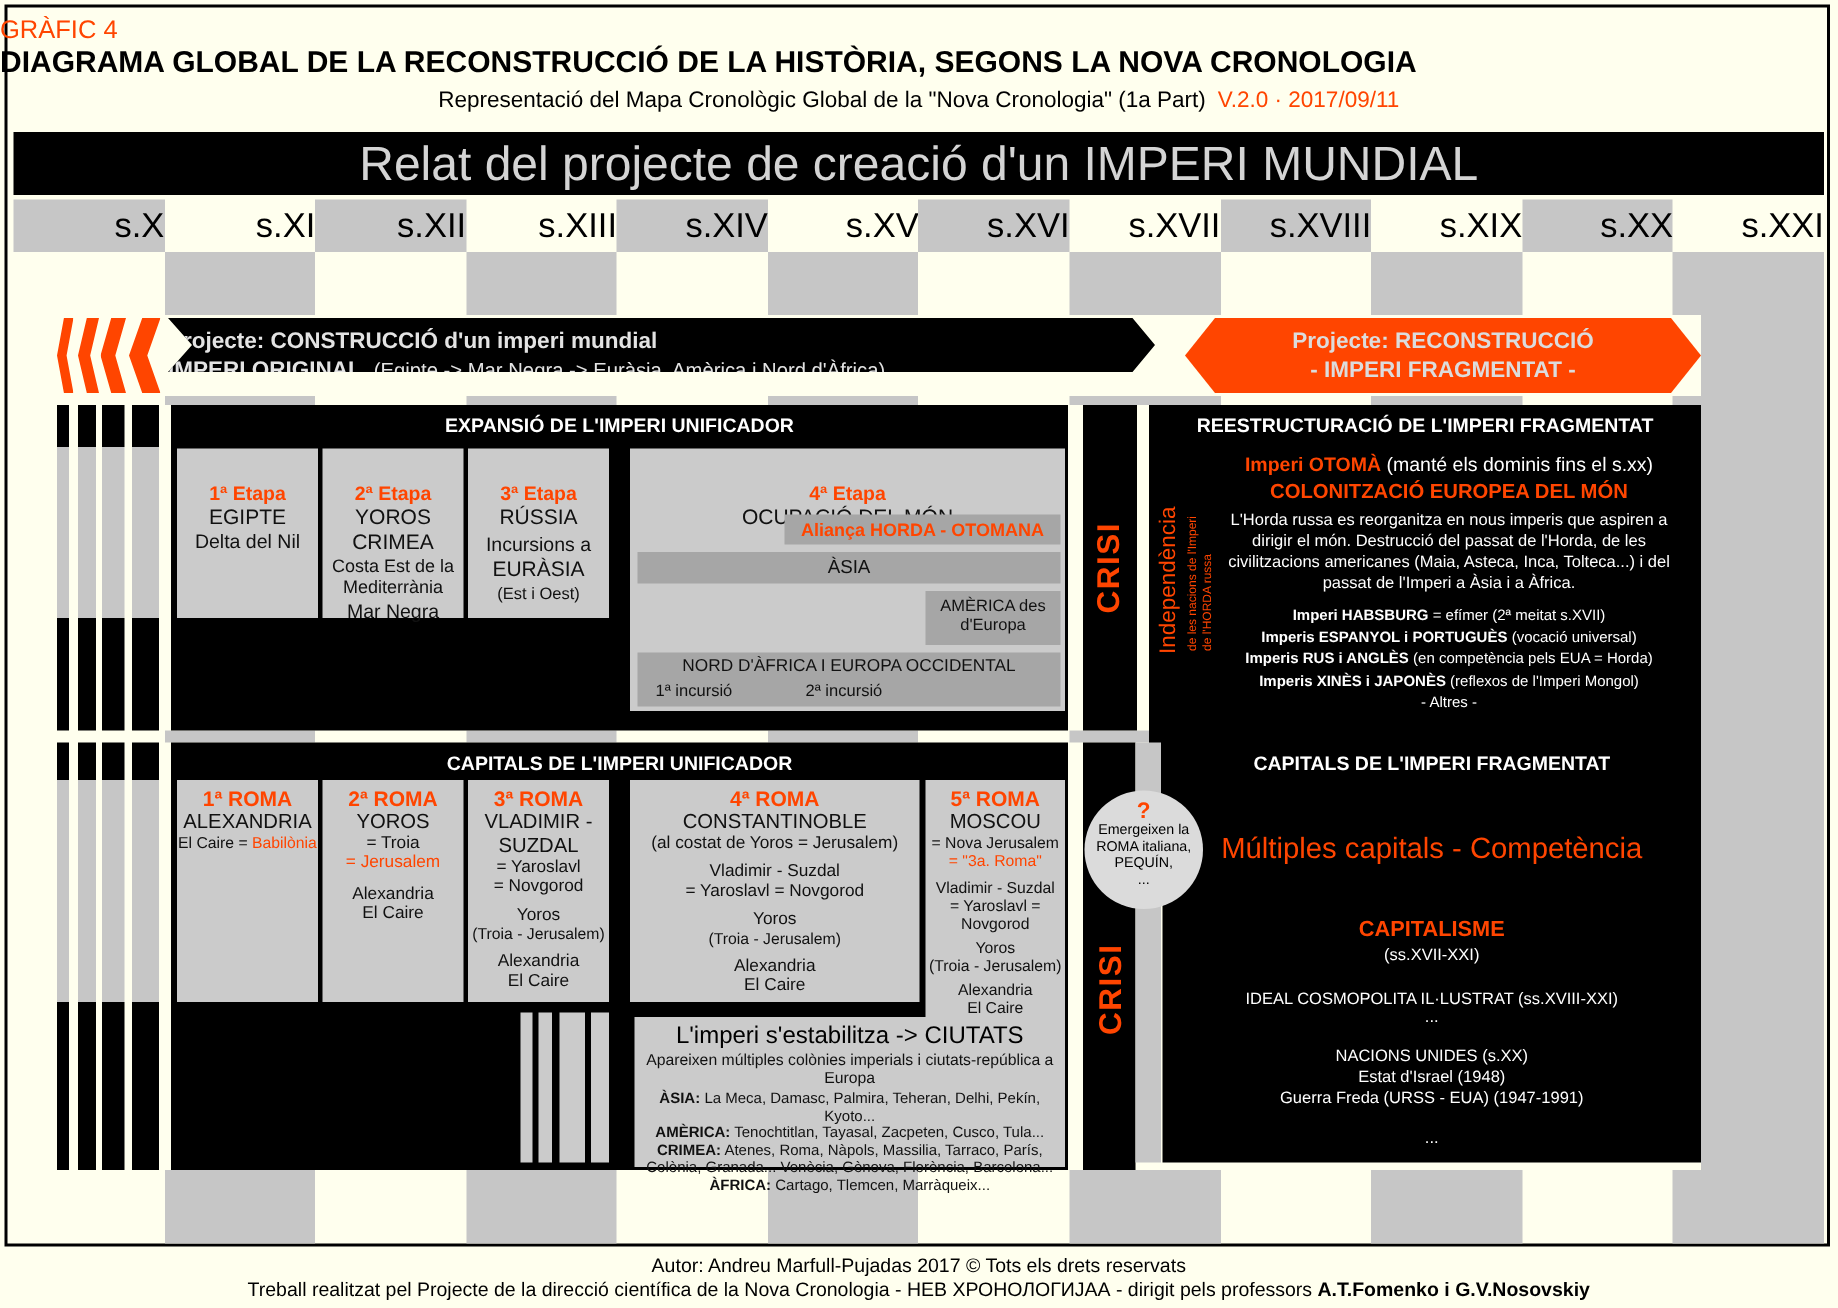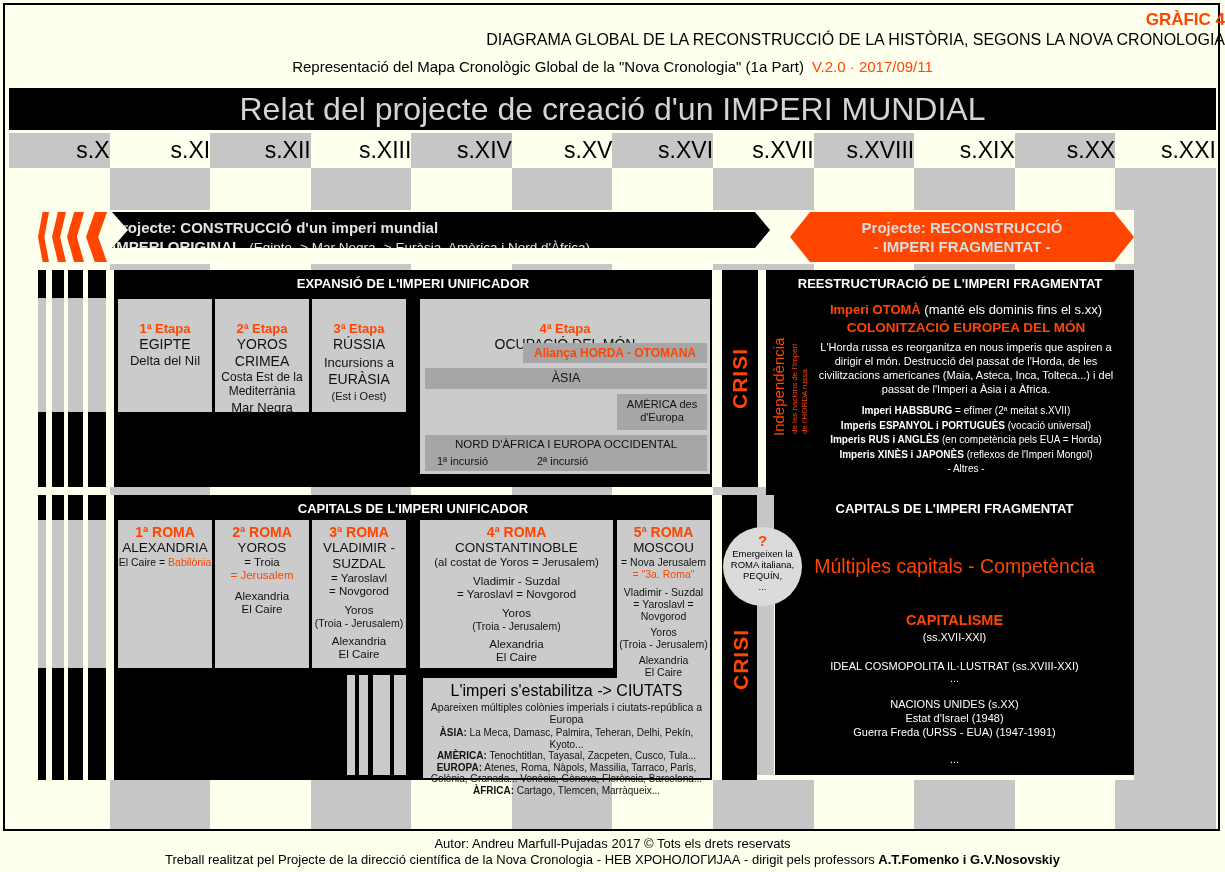--- a/index.html
+++ b/index.html
@@ -1,22 +1,22 @@
 <!DOCTYPE html>
 <html><head>
 <meta charset="utf-8">
 <style>
   html,body{margin:0;padding:0}
   body{width:1225px;height:872px;background:#FFFFEE;position:relative;
        font-family:"Liberation Sans",sans-serif;overflow:hidden;color:#000}
   
   #frame{position:absolute;left:3px;top:3px;width:1213px;height:824px;border:2px solid #000}
   
-  #h-grafic{position:absolute;top:10px;left:0;width:100%;text-align:right;color:#FF4500;font-weight:bold;font-size:17px}
-  #h-title{position:absolute;top:31px;left:0;width:100%;text-align:right;font-weight:normal;font-size:16px}
+  #h-grafic{position:absolute;top:10px;left:0;width:100%;text-align:left;color:#FF4500;font-weight:normal;font-size:17px}
+  #h-title{position:absolute;top:31px;left:0;width:100%;text-align:left;font-weight:bold;font-size:20px}
   #h-sub{position:absolute;top:58px;left:0;width:100%;text-align:center;font-size:15px}
   #h-sub .ver{color:#FF4500;margin-left:8px}
   
   #mainbar{position:absolute;left:9px;top:88px;width:1207px;height:42px;background:#000;
            color:#D4D4D4;font-size:32px;text-align:center;line-height:42px}
   
   #centrow{position:absolute;left:9px;top:133px;width:1207px;height:35px;display:flex}
   #centrow>div{flex:1;text-align:right;line-height:35px;font-size:23px}
   #centrow>div:nth-child(odd){background:#C6C6C6}
   
@@ -324,21 +324,21 @@
   <div class="gbar" id="g1"></div>
   <div class="gbar" id="g2"></div>
   <div class="gbar" id="g3"></div>
   <div class="gbar" id="g4"></div>
   <div id="ciutats">
     <div class="ct">L'imperi s'estabilitza -&gt; CIUTATS</div>
     <div class="csub">Apareixen múltiples colònies imperials i ciutats-república a Europa</div>
     <div class="clist">
       <div><b>ÀSIA:</b><span> La Meca, Damasc, Palmira, Teheran, Delhi, Pekín, Kyoto...</span></div>
       <div><b>AMÈRICA:</b><span> Tenochtitlan, Tayasal, Zacpeten, Cusco, Tula...</span></div>
-      <div><b>EUROPA:</b><span> Atenes, Roma, Nàpols, Massilia, Tarraco, París, Colònia, Granada...  Venècia, Gènova, Florència, Barcelona...</span></div>
+      <div><b>CRIMEA:</b><span> Atenes, Roma, Nàpols, Massilia, Tarraco, París, Colònia, Granada...  Venècia, Gènova, Florència, Barcelona...</span></div>
       <div><b>ÀFRICA:</b><span> Cartago, Tlemcen, Marràqueix...</span></div>
     </div>
   </div>
 </div>
 
 <div class="crisicol" id="crisi2">
   <span class="vtext crisitxt">CRISI</span>
 </div>
 <div id="grayband"></div>
 <div id="circle">

